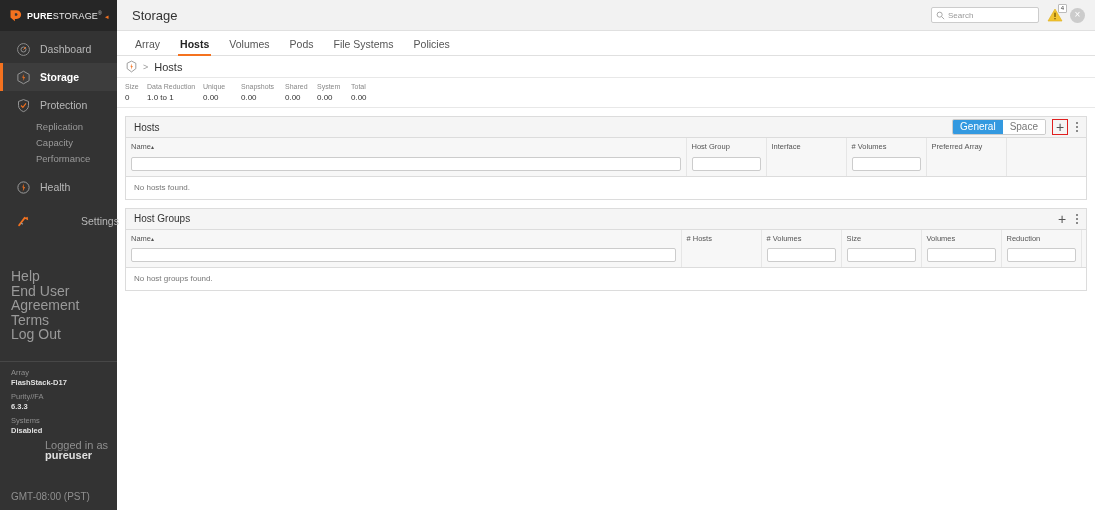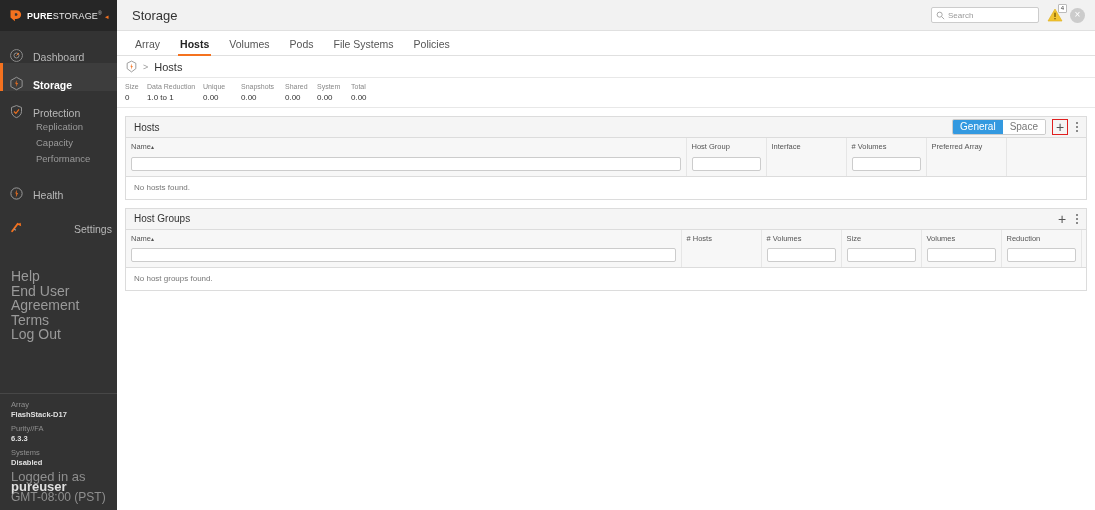--- a/index.html
+++ b/index.html
@@ -26,22 +26,22 @@
   }
   .logo-mark { width: 15px; height: 15px; flex: 0 0 15px; margin-right: 4px; }
   .logo-text { font-size: 9px; letter-spacing: .2px; white-space: nowrap; }
   .logo-text .b { font-weight: bold; color: #ffffff; }
   .logo-text .n { font-weight: normal; color: #e8e8e8; }
   .logo-text .r { font-size: 5px; vertical-align: super; color: #cfcfcf; }
   .logo-dot { color: #f4721f; font-size: 7px; margin-left: 3px; }
 
   .nav { padding-top: 4px; }
   .nav-item {
-    height: 28px; display: flex; align-items: flex-end;
-    padding-left: 8px; position: relative; cursor: pointer;
+    height: 28px; display: flex; align-items: center;
+    padding-left: 15px; position: relative; cursor: pointer;
   }
   .nav-item .nav-ico {
     width: 16px; height: 16px; flex: 0 0 16px; margin-right: 9px;
     display: flex; align-items: center; justify-content: center;
   }
   .nav-item .nav-lbl { font-size: 10.5px; color: #b8b8b8; white-space: nowrap; }
   .nav-item.active { background: #3d3d3d; }
   .nav-item.active::before {
     content: ""; position: absolute; left: 0; top: 0; bottom: 0;
     width: 3px; background: #f4721f;
@@ -58,23 +58,23 @@
   .util-link { font-size: 14px; color: #9a9a9a; line-height: 14.5px; cursor: pointer; }
 
   .sb-spacer { flex: 1 1 auto; }
   .sb-footer {
     border-top: 1px solid #474747;
     padding: 6px 0 8px 11px;
   }
   .sf-grp { margin-bottom: 4px; }
   .sf-k { font-size: 7.5px; color: #8f8f8f; line-height: 10px; }
   .sf-v { font-size: 7.5px; color: #e0e0e0; font-weight: bold; line-height: 10px; }
-  .sf-login { font-size: 13px; color: #8f8f8f; line-height: 10px; margin-top: 4px; }
+  .sf-login { font-size: 11px; color: #8f8f8f; line-height: 10px; margin-top: 4px; margin-left: 34px; }
   .sf-login b { color: #e0e0e0; }
-  .sf-tz { font-size: 12px; color: #8f8f8f; line-height: 10px; }
+  .sf-tz { font-size: 10px; color: #8f8f8f; line-height: 10px; margin-top: 32px; }
 
   
   .main { flex: 1 1 auto; height: 510px; background: #ffffff; display: flex; flex-direction: column; }
 
   .topbar {
     height: 31px; flex: 0 0 31px; background: #f2f2f2;
     border-bottom: 1px solid #e0e0e0;
     display: flex; align-items: center; padding: 0 10px 0 15px;
   }
   .page-title { font-size: 13px; color: #333333; }

